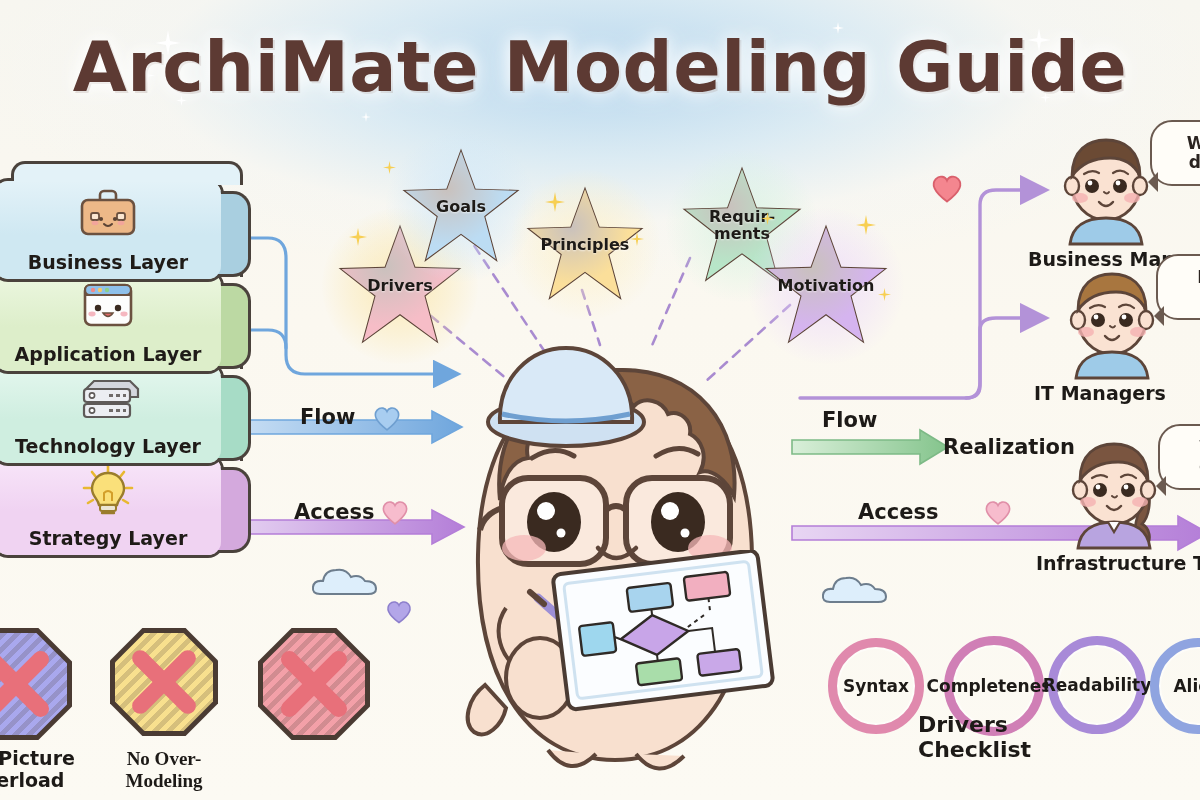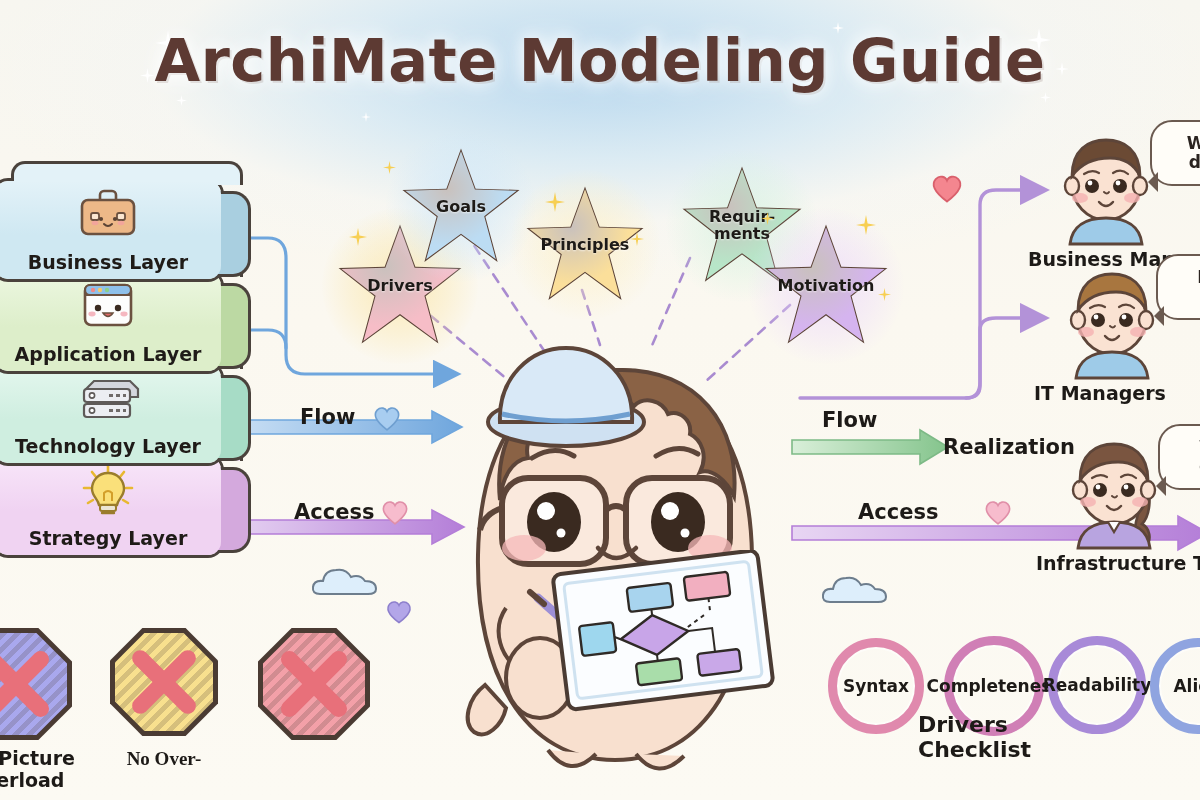--- a/index.html
+++ b/index.html
@@ -19,21 +19,21 @@
 
   
   .sparkle{position:absolute;background:#fff;
     clip-path:polygon(50% 0%,58% 42%,100% 50%,58% 58%,50% 100%,42% 58%,0% 50%,42% 42%);
     filter:drop-shadow(0 0 4px rgba(255,255,255,.95));}
   .sparkle.gold{background:#f7cf53;filter:drop-shadow(0 0 5px rgba(247,207,83,.8));}
 
   
   #title{
     position:absolute;left:0;top:26px;width:1200px;text-align:center;
-    font-size:59px;font-weight:700;letter-spacing:.5px;
+    font-size:70px;font-weight:700;letter-spacing:.5px;
     color:#5d3a33;
     font-family:"DejaVu Sans","Liberation Sans",sans-serif;
     text-shadow:0 0 16px rgba(255,255,255,.95),0 0 30px rgba(255,255,255,.8),2px 2px 0 rgba(93,58,51,.22);
   }
 
   
   .layer{position:absolute;left:-8px;width:232px;height:104px;
     border:3px solid #4a423c;border-radius:16px;
     box-sizing:border-box;overflow:visible;}
   .layer .face{position:absolute;inset:0;border-radius:13px;}
@@ -500,20 +500,21 @@
         <div class="oct-fill" style="background:repeating-linear-gradient(135deg,#f8e08e 0 5px, #f8e08ecc 5px 10px);"></div>
         <div style="position:absolute;left:0;top:0;"><svg width="108" height="108" viewBox="0 0 100 100">
             <g stroke="#e8707a" stroke-width="15" stroke-linecap="round">
               <path d="M28,28 L72,72"></path>
               <path d="M72,28 L28,72"></path>
             </g>
           </svg></div>
       </div>
       <div class="badge-label" style="left:70px;top:748px;width:188px;font-family:Liberation Serif, serif;">
         <div>No Over-</div>
+        <div>Modeling</div>
       </div>
       <div class="octwrap" style="left:258px;top:628px;width:112px;height:112px;">
         <div class="oct-border"></div>
         <div class="oct-fill" style="background:repeating-linear-gradient(135deg,#f3a0a8 0 5px, #f3a0a8cc 5px 10px);"></div>
         <div style="position:absolute;left:0;top:0;"><svg width="112" height="112" viewBox="0 0 100 100">
             <g stroke="#e8707a" stroke-width="15" stroke-linecap="round">
               <path d="M28,28 L72,72"></path>
               <path d="M72,28 L28,72"></path>
             </g>
           </svg></div>

